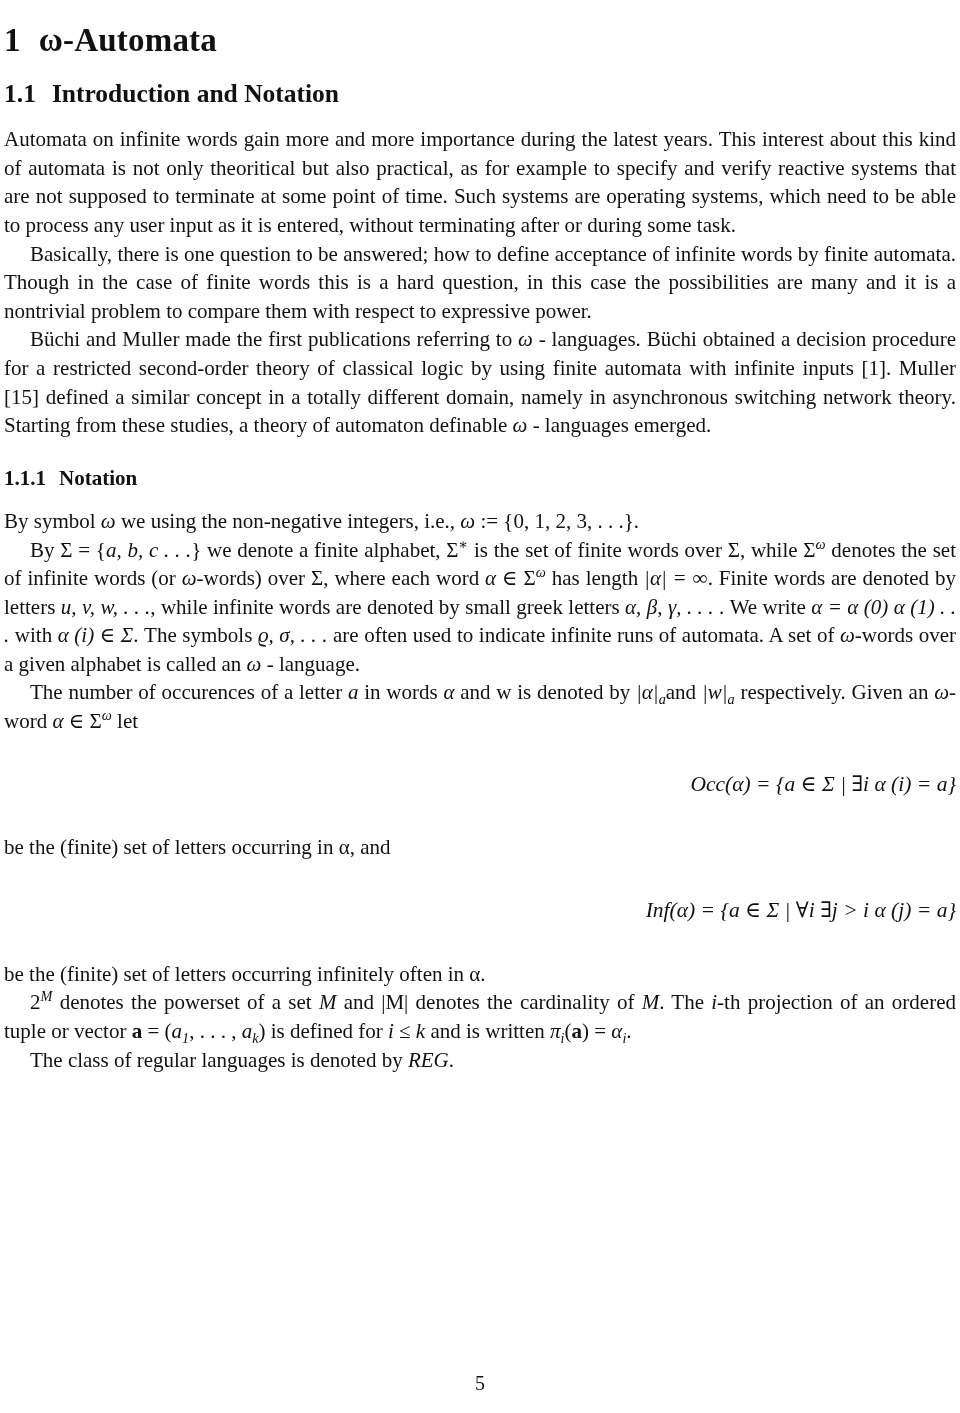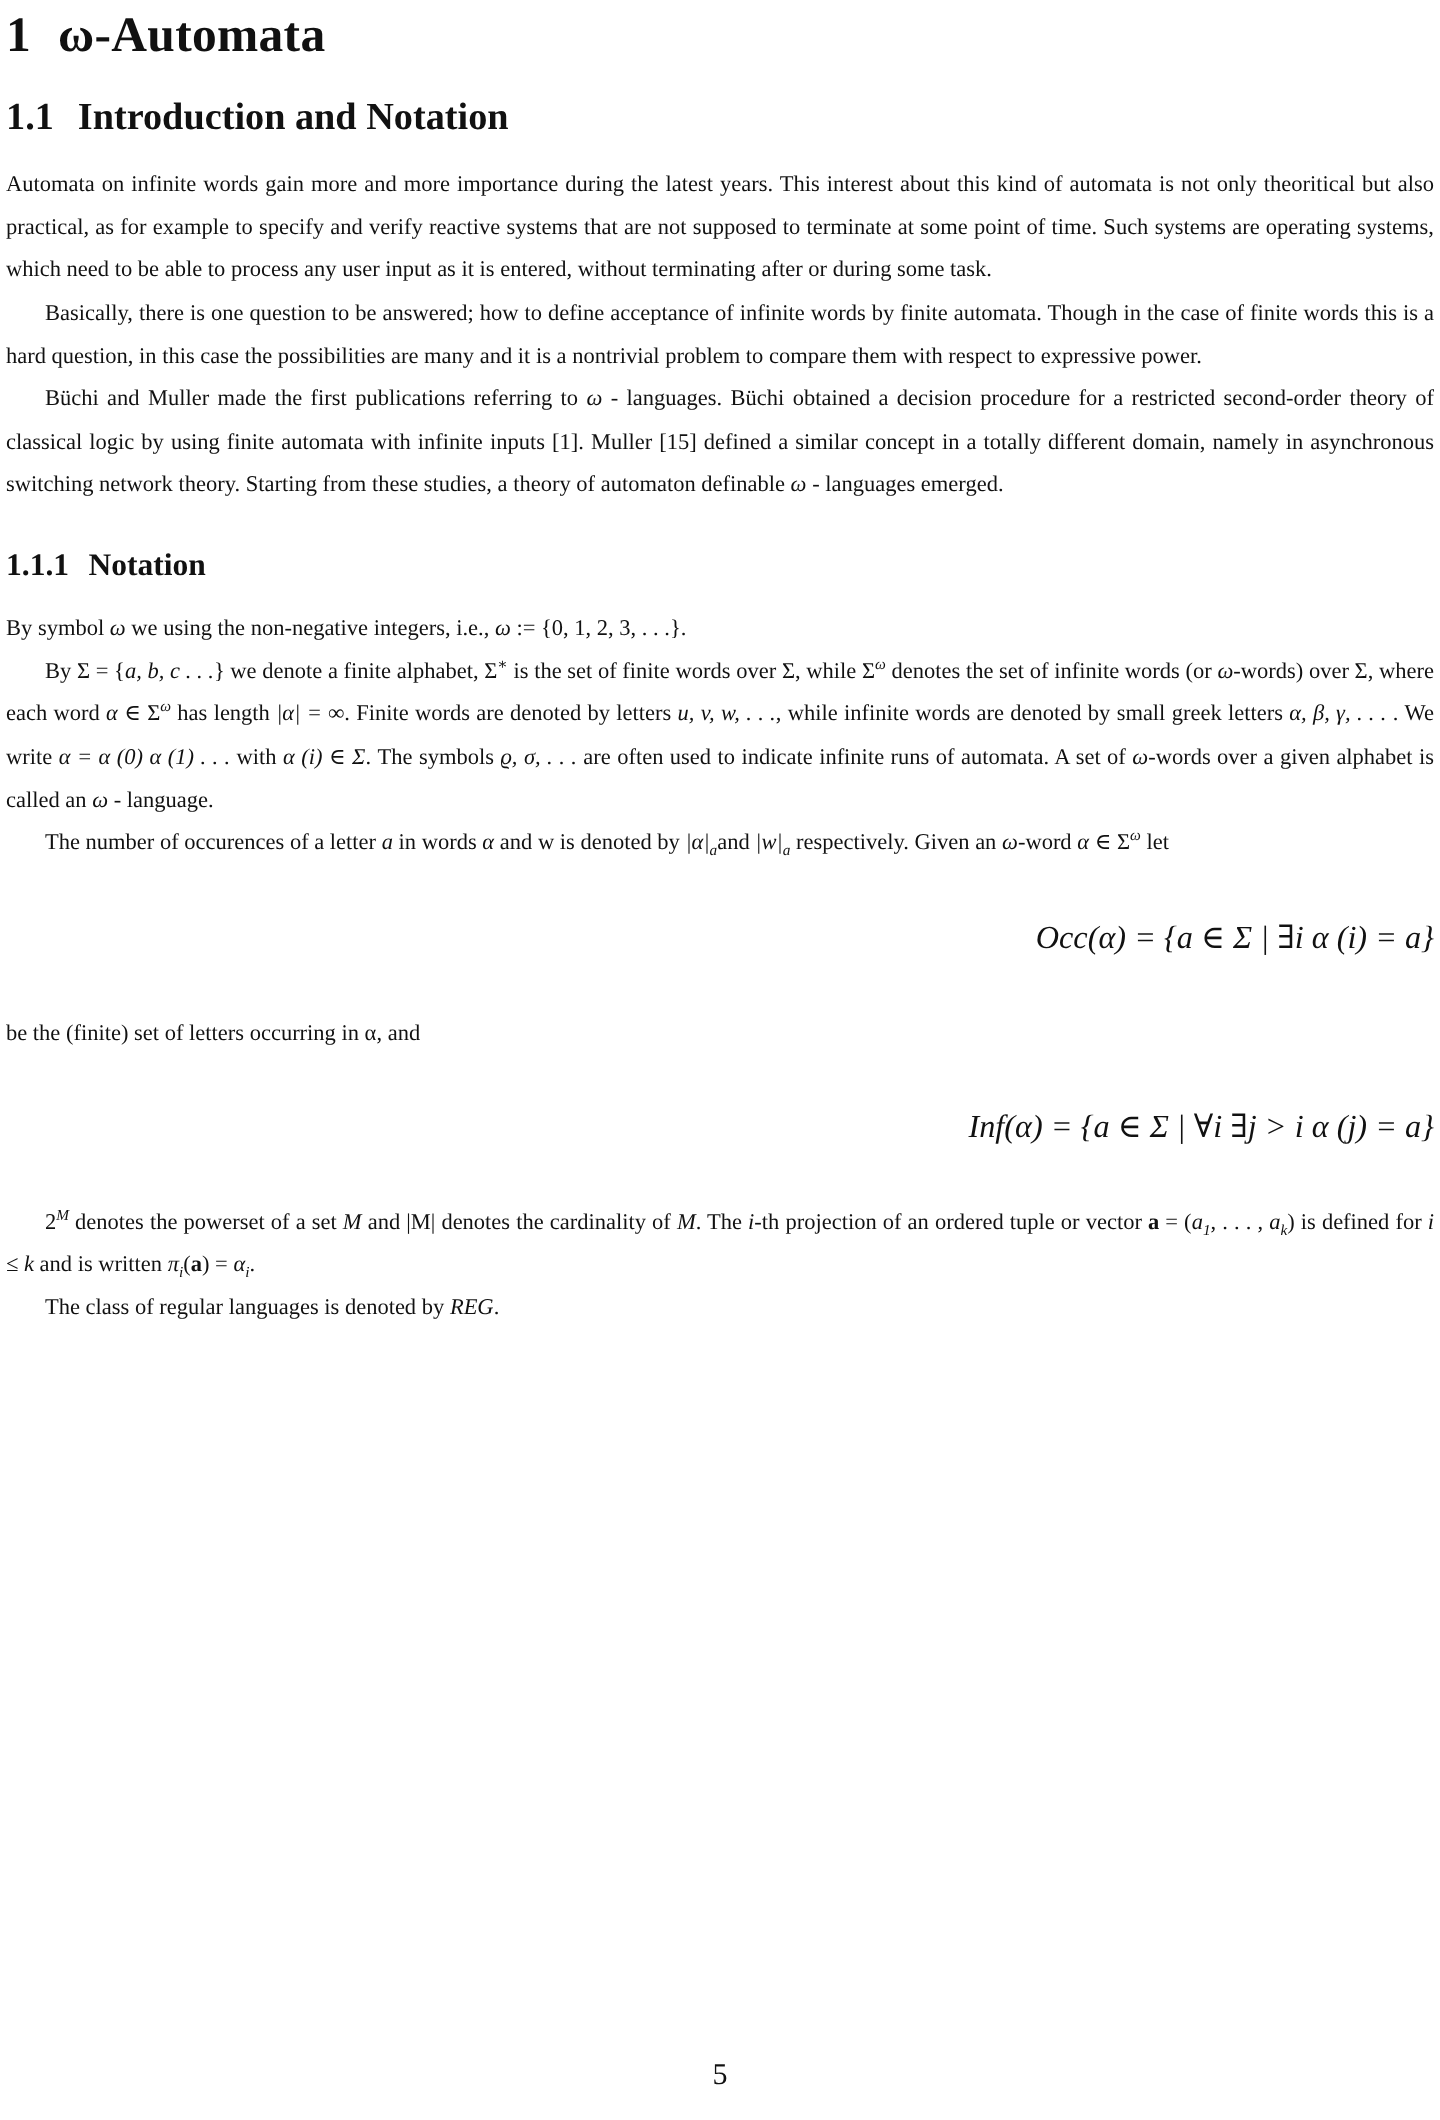--- a/index.html
+++ b/index.html
@@ -13,21 +13,21 @@
     font-family: "Liberation Serif", "DejaVu Serif", serif;
     color: #111111;
     overflow: hidden;
     position: relative;
   }
   .page {
     position: relative;
     width: 960px;
     height: 1413px;
     box-sizing: border-box;
-    padding: 0 4px 0 4px;
+    padding: 16px 4px 0 4px;
   }
 
   
   h1.sec {
     font-size: 33px;
     font-weight: bold;
     margin: 0;
     padding: 6px 0 0 0;
     line-height: 1.15;
     letter-spacing: 0.2px;
@@ -47,21 +47,21 @@
     font-size: 21px;
     font-weight: bold;
     margin: 0;
     padding: 0;
     line-height: 1.15;
   }
   h3.subsubsec .num { margin-right: 13px; }
 
   
   p.body {
-    font-size: 15px;
+    font-size: 21px;
     line-height: 28.6px;
     margin: 0;
     text-align: justify;
     text-justify: inter-word;
     hyphens: none;
   }
   p.body.indent { text-indent: 26px; }
   p.body.noindent { text-indent: 0; }
 
   .mi { font-style: italic; }
@@ -137,20 +137,21 @@
   <div class="gap-xl"></div>
 
   <p class="body noindent">be the (finite) set of letters occurring in α, and</p>
 
   <div class="gap-xl"></div>
 
   <div class="display-eq">Inf(α) = {a ∈ Σ | ∀i ∃j &gt; i α (j) = a}</div>
 
   <div class="gap-xl"></div>
 
+  <p class="body noindent">be the (finite) set of letters occurring infinitely often in α.</p>
 
   <p class="body indent"><span class="mr"><span>2</span><sup class="sp">M</sup></span><span> denotes the powerset of a set  </span><span class="mi">M</span><span> and |M| denotes the cardinality of </span><span class="mi">M</span><span>.  The </span><span class="mi">i</span><span>-th projection of an ordered tuple or vector </span><span class="bsym">a</span><span> = (</span><span class="mi"><span>a</span><sub class="sb">1</sub></span><span>, . . . , </span><span class="mi"><span>a</span><sub class="sb">k</sub></span><span>) is defined for </span><span class="mi">i ≤ k</span><span> and is written </span><span class="mi"><span>π</span><sub class="sb">i</sub></span><span>(</span><span class="bsym">a</span><span>) = </span><span class="mi"><span>α</span><sub class="sb">i</sub></span><span>.</span></p>
 
   <p class="body indent"><span>The class of regular languages is denoted by </span><span class="mi">REG</span><span>.</span></p>
 
   <div class="gap-xl"></div>
   <div class="gap-lg"></div>
 
 
   <div class="gap-md"></div>

